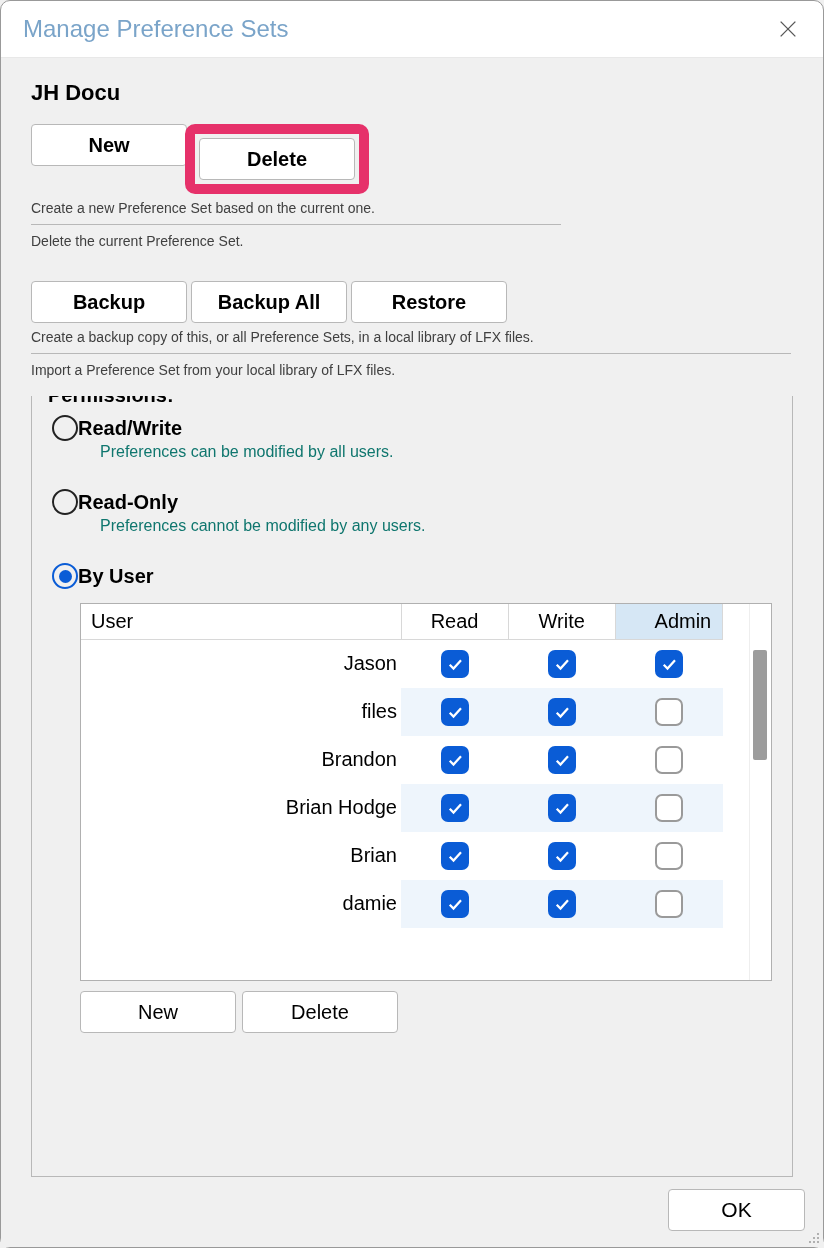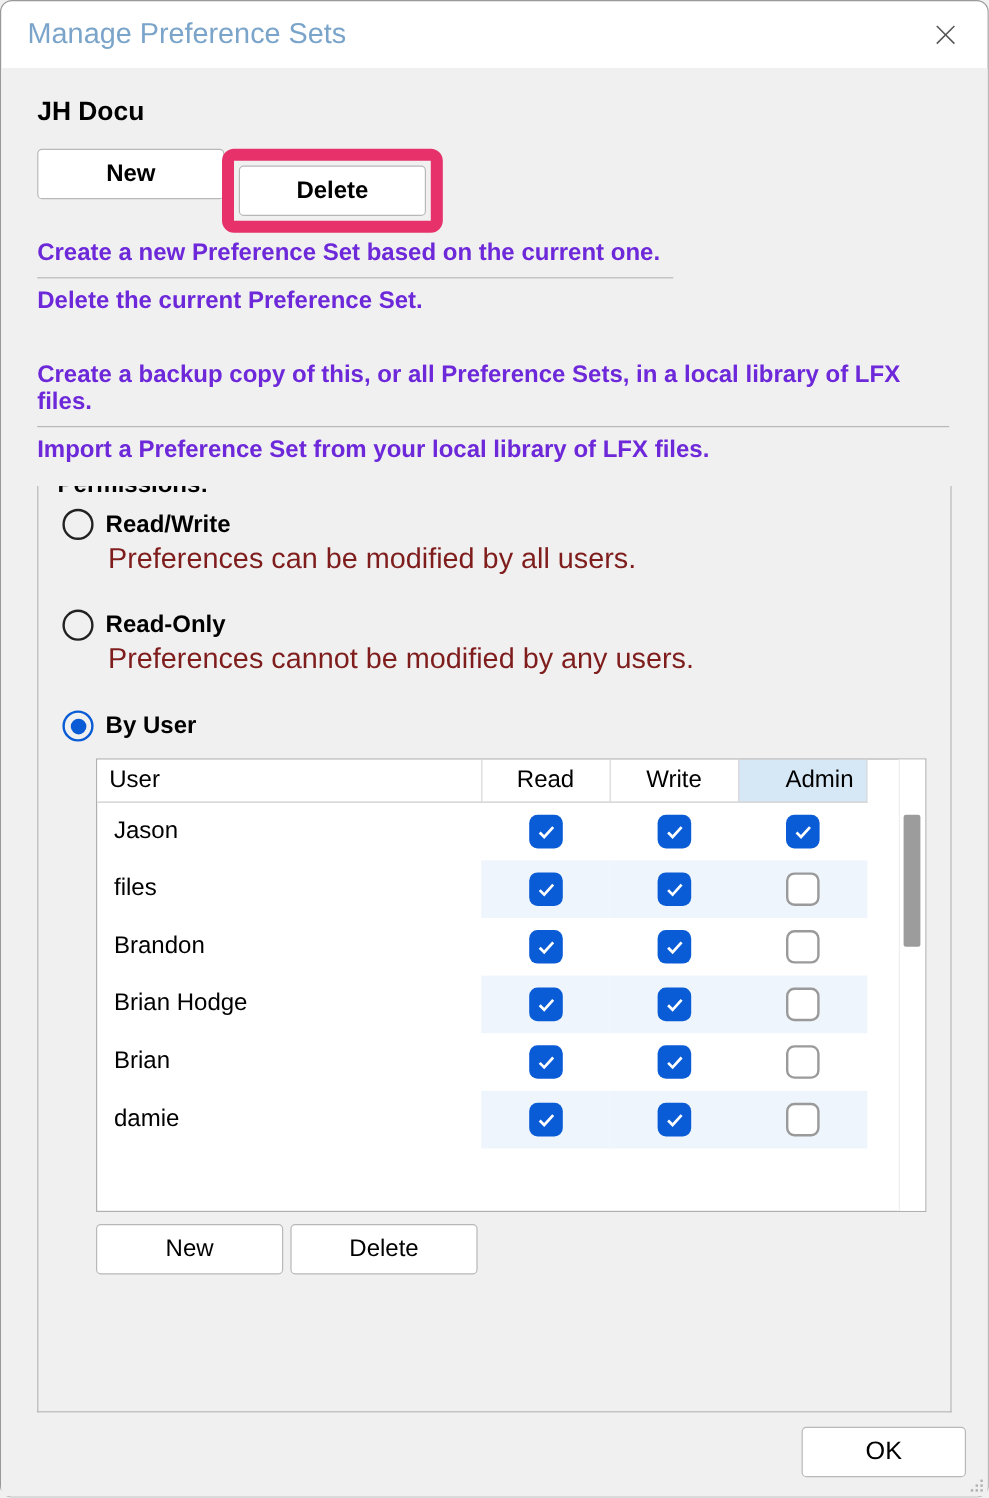--- a/index.html
+++ b/index.html
@@ -64,24 +64,23 @@
     .btn-row .btn { width:156px; }
     .highlight-box {
       position: relative;
       display:inline-block;
       border: 10px solid #e6316a;
       border-radius: 10px;
       margin-left:-6px;
       padding: 4px;
     }
     .desc {
-      font-size:20px;
-      color:#6d28d9;
+      font-size:14px;
+      color:#404040;
       padding:6px 0;
-      font-weight:bold;
     }
     .hr { border-bottom:1px solid #b8b8b8; margin:2px 0; }
     .section-gap { height:26px; }
     .perm-box {
       border:1px solid #b8b8b8;
       border-top:none;
       margin-top:12px;
       padding: 18px 14px 8px 14px;
       flex:1;
       position:relative;
@@ -94,21 +93,20 @@
       background:#f0f0f0;
       display:inline-block;
       padding:0 6px;
       font-size:20px;
       font-weight:700;
     }
     .perm-inner { margin-top:-22px; padding-left:6px;}
     .radio-row {
       display:flex;
       align-items:center;
-      gap:10px;
       margin-bottom:2px;
       cursor:pointer;
     }
     .radio {
       width:26px; height:26px;
       border-radius:50%;
       border:2.5px solid #222;
       display:inline-block;
       position:relative;
     }
@@ -116,24 +114,24 @@
     .radio.selected::after {
       content:'';
       position:absolute;
       left:4.5px; top:4.5px;
       width:13px; height:13px;
       background:#0a5cd6;
       border-radius:50%;
     }
     .radio-label { font-size:20px; font-weight:700; }
     .radio-desc {
-      font-size:24px;
-      margin-left:38px;
+      font-size:16px;
+      margin-left:48px;
       margin-bottom:28px;
-      color:#7f1d1d;
+      color:#0f766e;
     }
     .table-wrap {
       background:#fff;
       border:1px solid #b0b0b0;
       margin-left:28px;
       margin-right:6px;
       height:378px;
       display:flex;
       position:relative;
     }
@@ -156,21 +154,21 @@
       background:#fff;
     }
     thead th.active-col { background:#d6e7f5;padding-left:32px; }
     thead th:first-child { text-align:left; padding-left:10px; width:320px;}
     tbody td {
       font-size:20px;
       padding:8px 4px;
       text-align:center;
       height:48px;
     }
-    tbody td:first-child { text-align:left; padding-left:14px; }
+    tbody td:first-child { text-align:right; padding-left:14px; }
     tbody tr:nth-child(even) td.cbcell { background:#eef5fc; }
     .cb {
       display:inline-flex;
       width:28px; height:28px;
       border-radius:7px;
       align-items:center;
       justify-content:center;
       vertical-align:middle;
       cursor:pointer;
     }
@@ -240,20 +238,25 @@
       </span>
     </div>
     <div class="group1">
       <div class="desc">Create a new Preference Set based on the current one.</div>
       <div class="hr"></div>
       <div class="desc">Delete the current Preference Set.</div>
     </div>
 
     <div class="section-gap"></div>
 
+    <div class="btn-row">
+      <button class="btn">Backup</button>
+      <button class="btn">Backup All</button>
+      <button class="btn">Restore</button>
+    </div>
     <div class="group2">
       <div class="desc">Create a backup copy of this, or all Preference Sets, in a local library of LFX files.</div>
       <div class="hr"></div>
       <div class="desc">Import a Preference Set from your local library of LFX files.</div>
     </div>
 
     <div class="perm-box">
       <span class="perm-legend">Permissions:</span>
       <div class="perm-inner">
 

